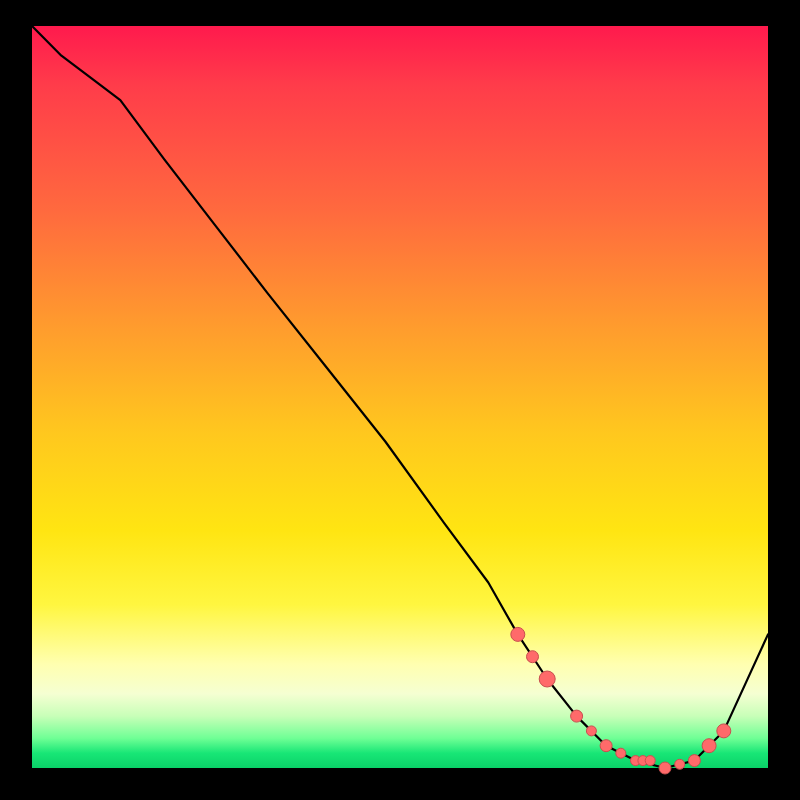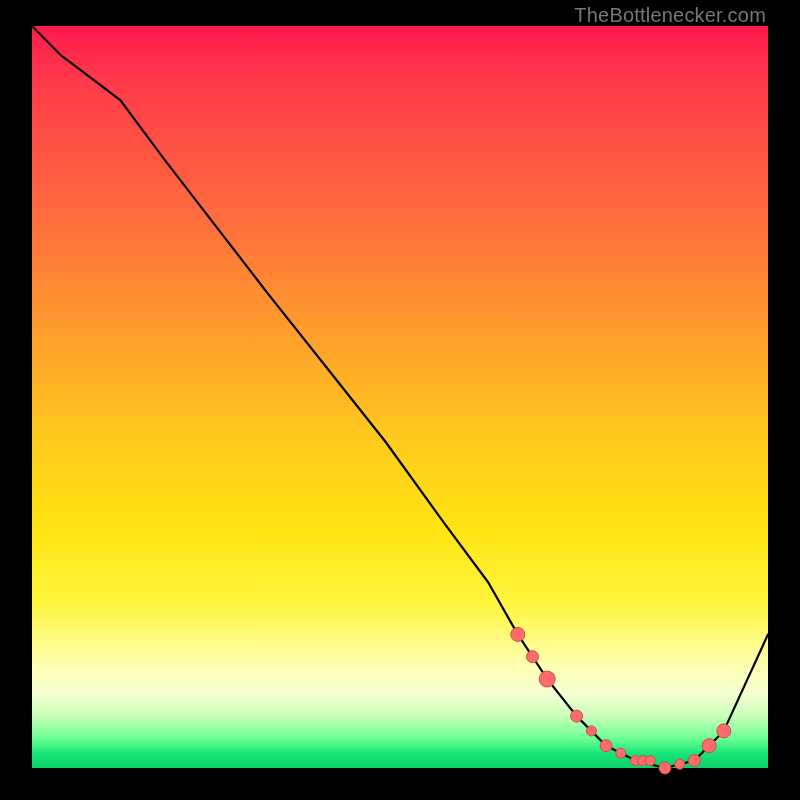--- a/index.html
+++ b/index.html
@@ -68,21 +68,20 @@
     fill: #ff6a6a;
     stroke: #c84f4f;
     stroke-width: 1;
   }
 </style>
 </head>
 <body>
 
 <div class="frame">
 
-  <div class="watermark">TheBottlenecker.com</div>
 
   <div class="plot-area">
     <svg class="curve" viewBox="0 0 736 742" preserveAspectRatio="none">
       <path d="M 0.0 0.0 Q 14.7 14.8 29.4 29.7 Q 44.2 40.8 58.9 51.9 Q 73.6 63.1 88.3 74.2 Q 110.4 103.9 132.5 133.6 Q 158.2 166.9 184.0 200.3 Q 209.8 233.7 235.5 267.1 Q 265.0 304.2 294.4 341.3 Q 323.9 378.4 353.3 415.5 Q 382.7 456.3 412.2 497.1 Q 434.2 526.8 456.3 556.5 Q 471.1 582.5 485.8 608.4 Q 500.5 630.7 515.2 653.0 Q 529.9 671.5 544.6 690.1 Q 559.4 704.9 574.1 719.7 Q 588.8 727.2 603.5 734.6 Q 618.3 738.3 633.0 742.0 Q 647.7 738.3 662.4 734.6 Q 677.1 719.7 691.8 704.9 Q 713.9 656.6 736.0 608.4" stroke="#000000"></path>
       <g>
           <circle class="marker" cx="485.8" cy="608.4" r="7" fill="#ff6a6a" stroke="#c84f4f"></circle>
           <circle class="marker" cx="500.5" cy="630.7" r="6" fill="#ff6a6a" stroke="#c84f4f"></circle>
           <circle class="marker" cx="515.2" cy="653.0" r="8" fill="#ff6a6a" stroke="#c84f4f"></circle>
           <circle class="marker" cx="544.6" cy="690.1" r="6" fill="#ff6a6a" stroke="#c84f4f"></circle>
           <circle class="marker" cx="559.4" cy="704.9" r="5" fill="#ff6a6a" stroke="#c84f4f"></circle>

